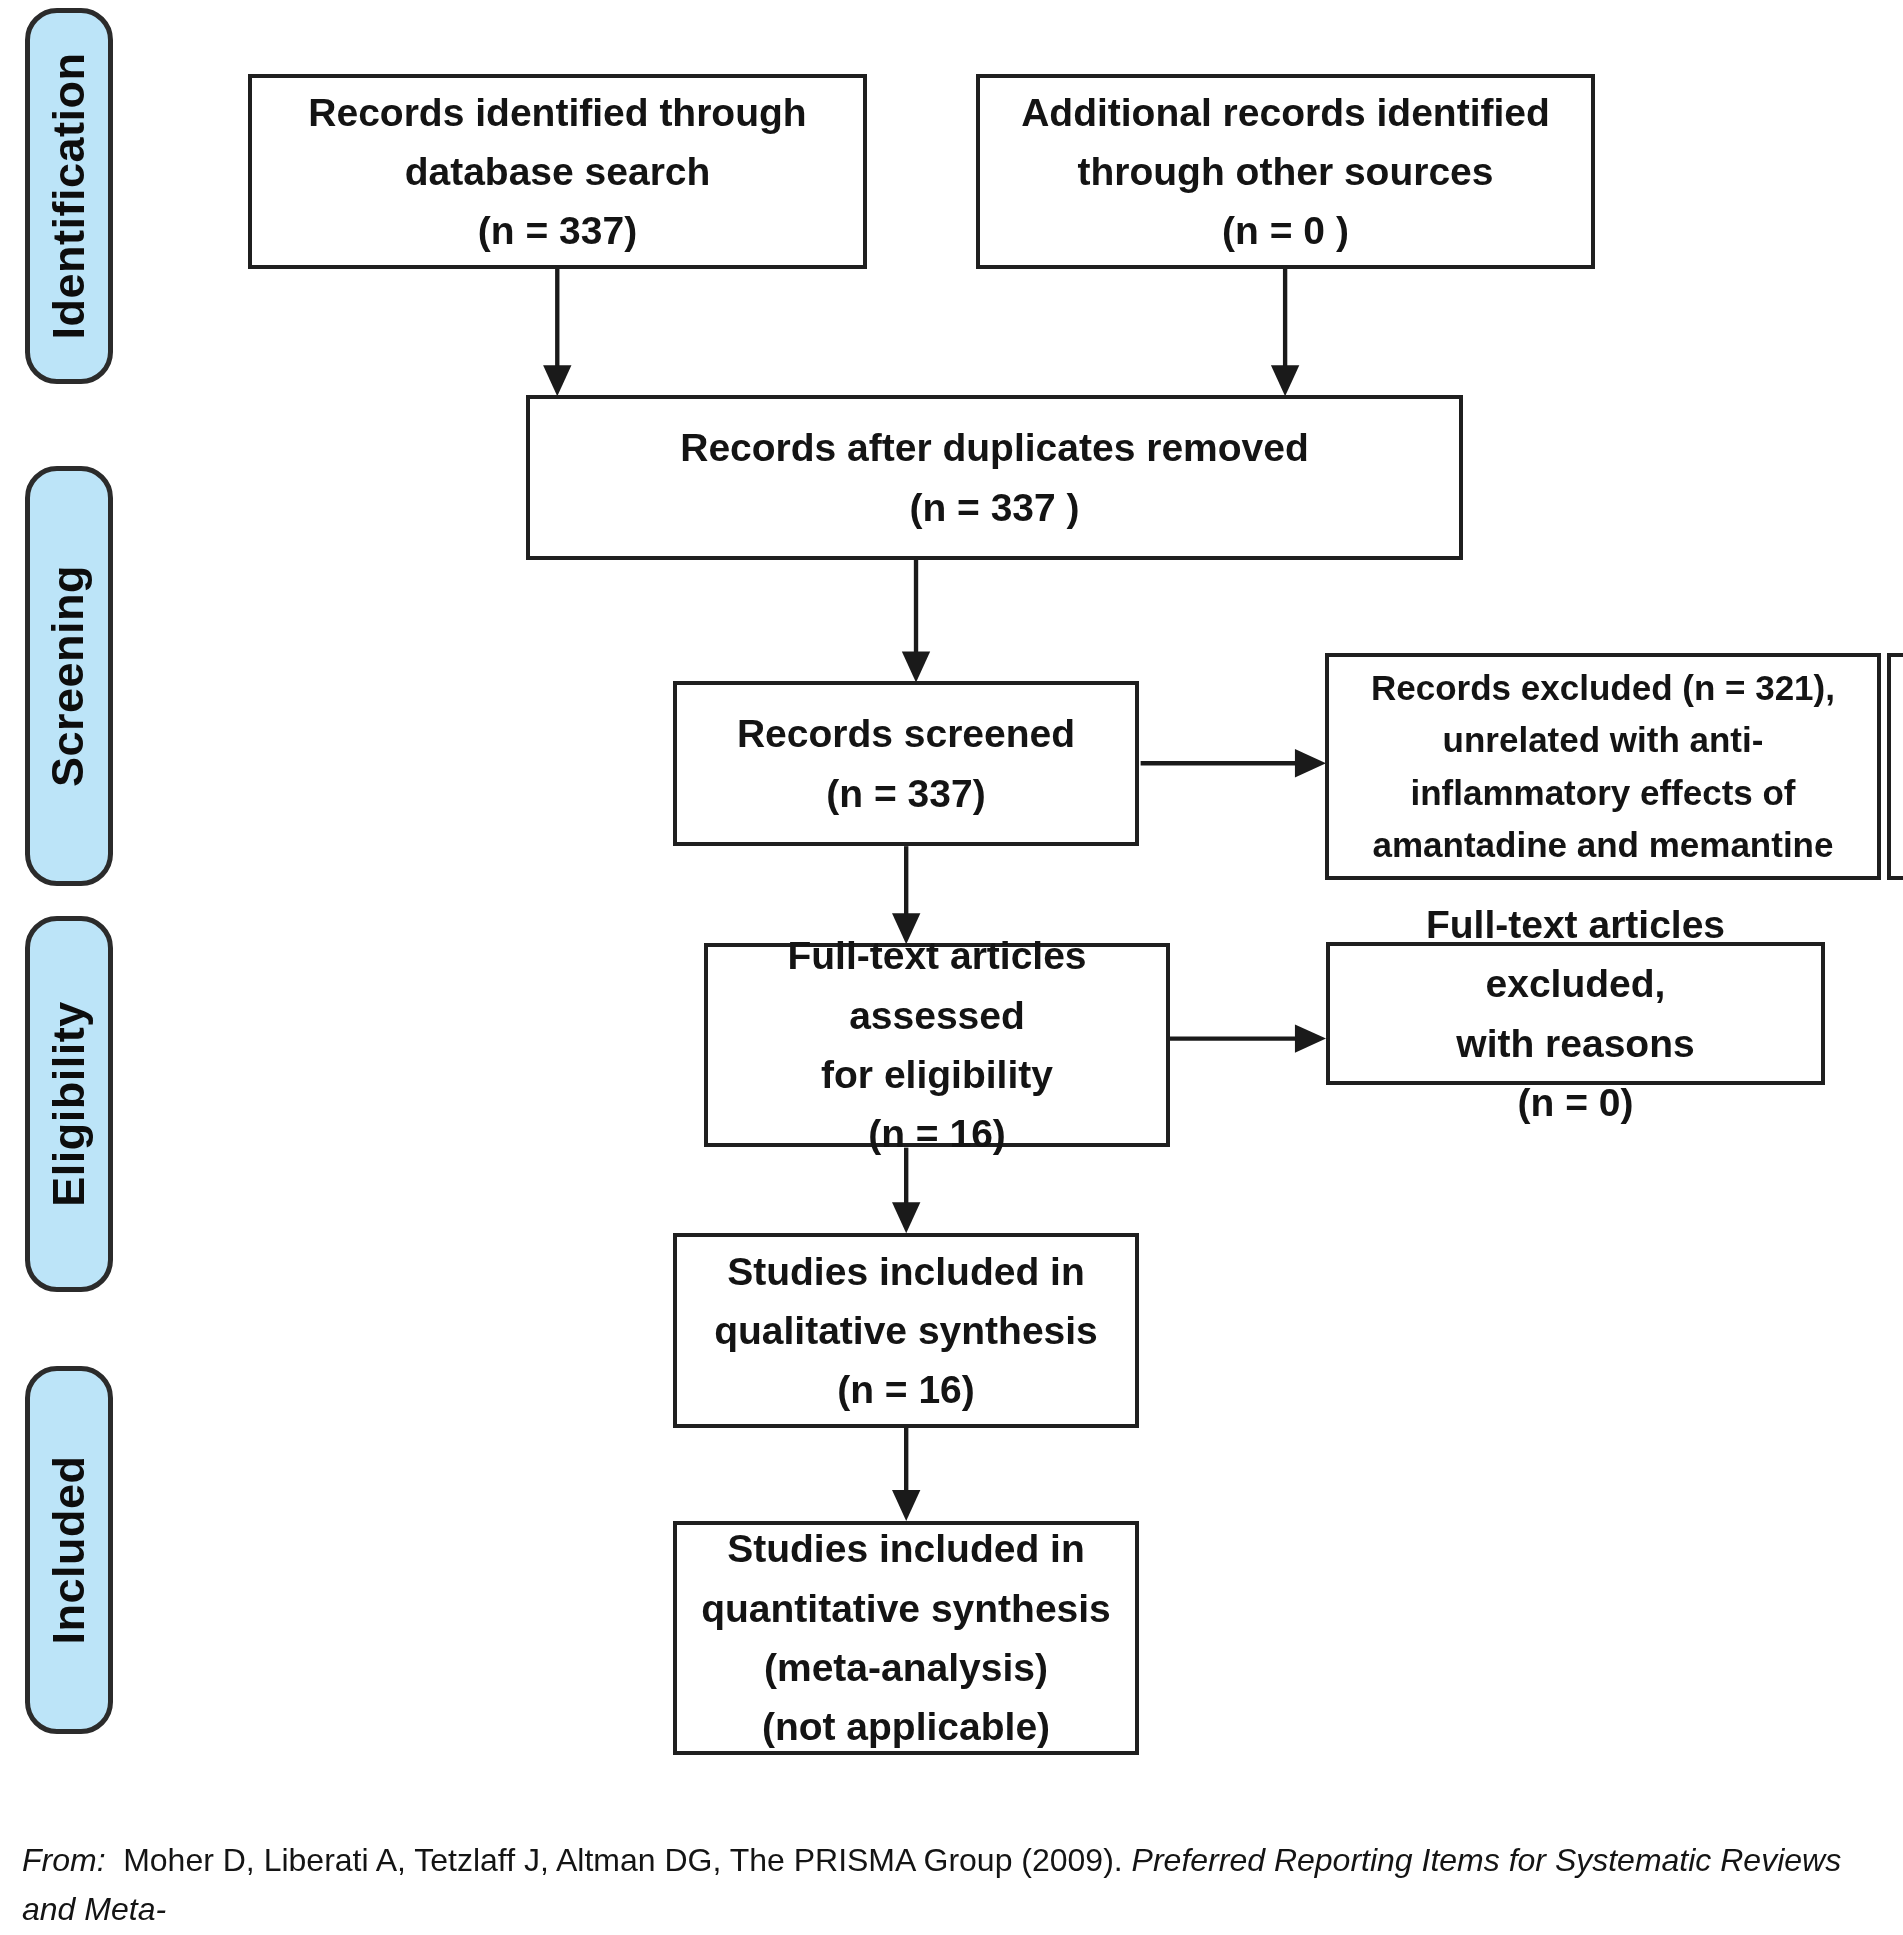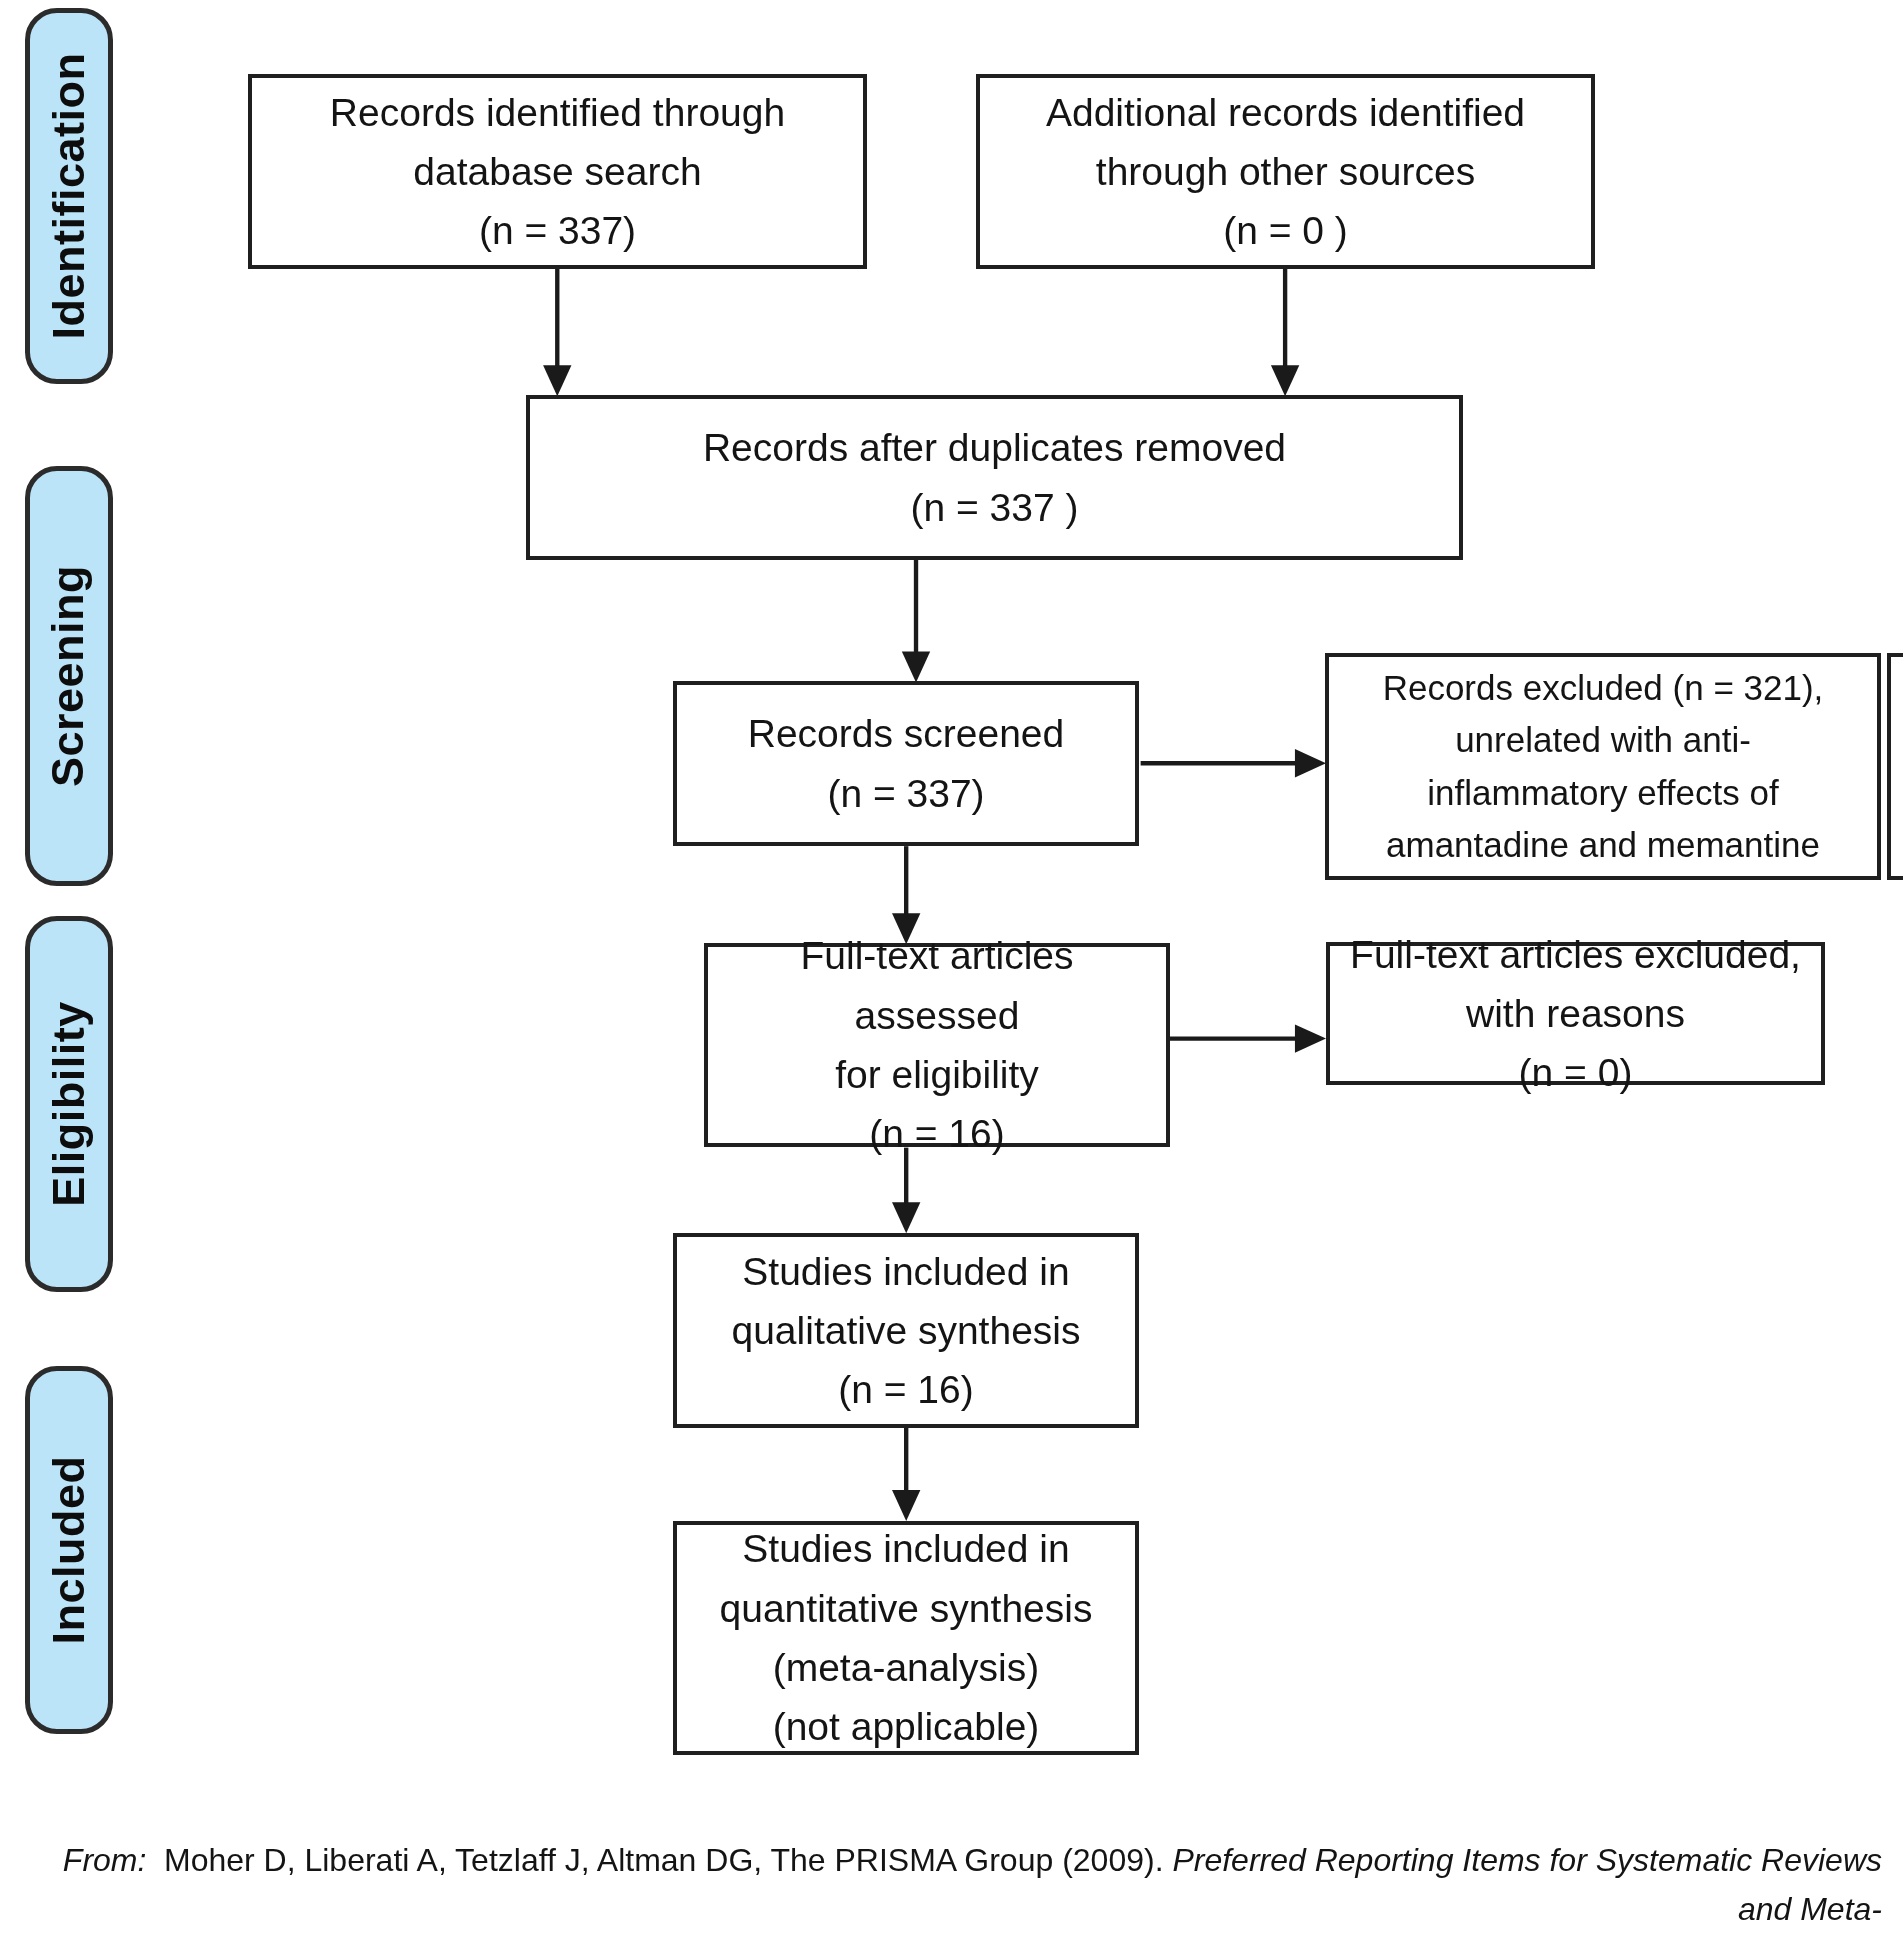--- a/index.html
+++ b/index.html
@@ -35,20 +35,21 @@
     color: #0d0d0d;
   }
   .node {
     position: absolute;
     background: #ffffff;
     border: 4.4px solid #1f1f1f;
     box-sizing: border-box;
     display: flex; align-items: center; justify-content: center;
     text-align: center;
     z-index: 1;
+    font-weight: bold;
   }
   .node-text {
     white-space: pre-line;
     font-size: 39px;
     line-height: 1.52;
     color: #141414;
     padding: 0 11px;
   }
   .node-text.small {
     font-size: 35px;
@@ -60,21 +61,21 @@
     width: 16.4px; height: 227px;
     border: 4.4px solid #1f1f1f;
     border-right: none;
     box-sizing: border-box;
     background: transparent;
     z-index: 1;
   }
   .footer {
     position: absolute;
     left: 22px; right: 22px; top: 1836px;
-    text-align: right;
+    text-align: left;
     font-size: 32px;
     line-height: 1.52;
     color: #141414;
     z-index: 1;
   }
   .footer .it { font-style: italic; }
   .footer .from { font-style: italic; margin-right: 0.55em; }
 </style>
 </head>
 <body>

